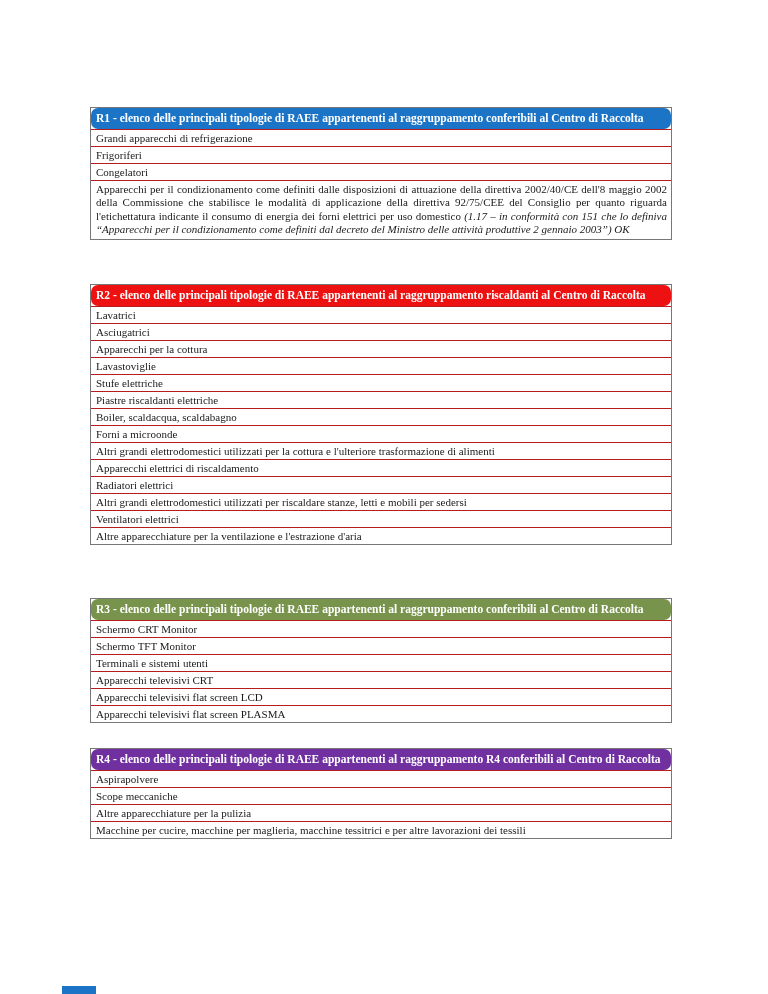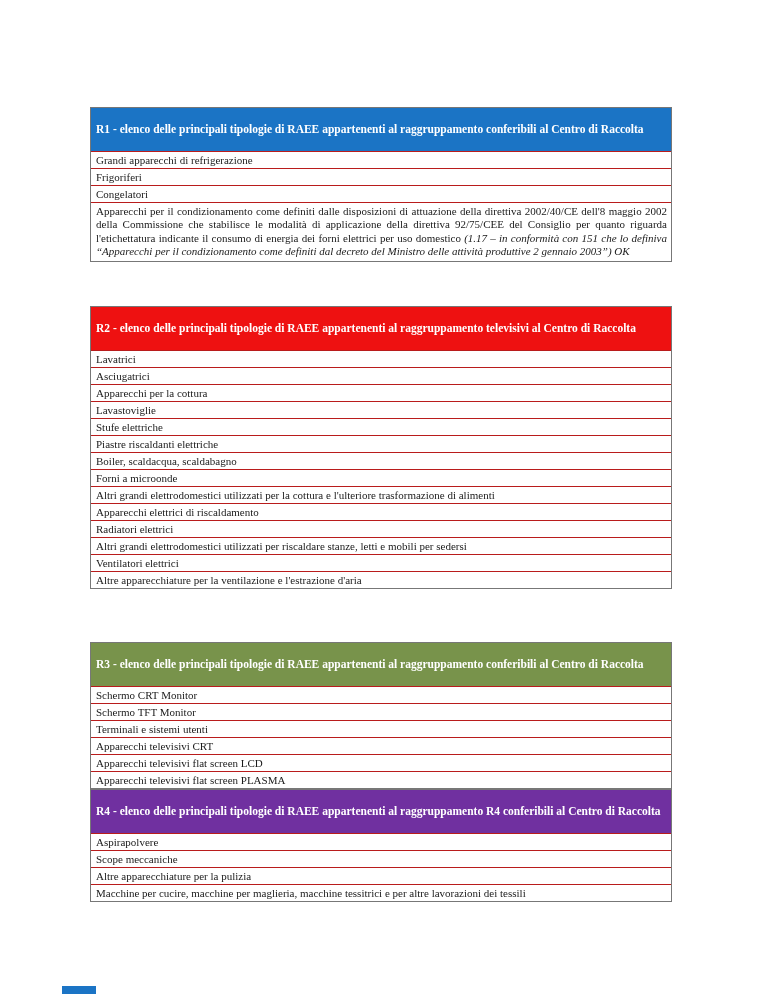--- a/index.html
+++ b/index.html
@@ -22,28 +22,29 @@
     width: 582px;
   }
   .raee-table {
     width: 100%;
     border: 1px solid #777777;
     box-sizing: border-box;
     background: #ffffff;
   }
   .raee-table:nth-child(1) { margin-bottom: 44px; }
   .raee-table:nth-child(2) { margin-bottom: 53px; }
-  .raee-table:nth-child(3) { }
+  .raee-table:nth-child(3) { margin-bottom: 25px; }
   .tbl-header {
     color: #ffffff;
     font-weight: bold;
     font-size: 11.5px;
     line-height: 13px;
-    padding: 15px 5px;
+    padding: 4px 5px;
     box-sizing: border-box;
+    border-radius: 7px;
   }
   .tbl-row {
     border-top: 1px solid #b91c1c;
     font-size: 11px;
     line-height: 12px;
     padding: 2px 4px 2px 5px;
     color: #1a1a1a;
     box-sizing: border-box;
     white-space: nowrap;
     overflow: hidden;
@@ -68,21 +69,21 @@
 <div class="page">
   <div id="tables">
       <div class="raee-table">
         <div class="tbl-header" style="background: rgb(27, 116, 197);">R1 - elenco delle principali tipologie di RAEE appartenenti al raggruppamento conferibili al Centro di Raccolta</div>
         <div class="tbl-row"><span>Grandi apparecchi di refrigerazione</span></div>
         <div class="tbl-row"><span>Frigoriferi</span></div>
         <div class="tbl-row"><span>Congelatori</span></div>
         <div class="tbl-row justify"><span>Apparecchi per il condizionamento come definiti dalle disposizioni di attuazione della direttiva 2002/40/CE dell'8 maggio 2002 della Commissione che stabilisce le modalità di applicazione della direttiva 92/75/CEE del Consiglio per quanto riguarda l'etichettatura indicante il consumo di energia dei forni elettrici per uso domestico</span><i> (1.17 – in conformità con 151 che lo definiva “Apparecchi per il condizionamento come definiti dal decreto del Ministro delle attività produttive 2 gennaio 2003”) OK</i></div>
       </div>
       <div class="raee-table">
-        <div class="tbl-header" style="background: rgb(238, 17, 17);">R2 - elenco delle principali tipologie di RAEE appartenenti al raggruppamento televisivi al Centro di Raccolta</div>
+        <div class="tbl-header" style="background: rgb(238, 17, 17);">R2 - elenco delle principali tipologie di RAEE appartenenti al raggruppamento riscaldanti al Centro di Raccolta</div>
         <div class="tbl-row"><span>Lavatrici</span></div>
         <div class="tbl-row"><span>Asciugatrici</span></div>
         <div class="tbl-row"><span>Apparecchi per la cottura</span></div>
         <div class="tbl-row"><span>Lavastoviglie</span></div>
         <div class="tbl-row"><span>Stufe elettriche</span></div>
         <div class="tbl-row"><span>Piastre riscaldanti elettriche</span></div>
         <div class="tbl-row"><span>Boiler, scaldacqua, scaldabagno</span></div>
         <div class="tbl-row"><span>Forni a microonde</span></div>
         <div class="tbl-row"><span>Altri grandi elettrodomestici utilizzati per la cottura e l'ulteriore trasformazione di alimenti</span></div>
         <div class="tbl-row"><span>Apparecchi elettrici di riscaldamento</span></div>

